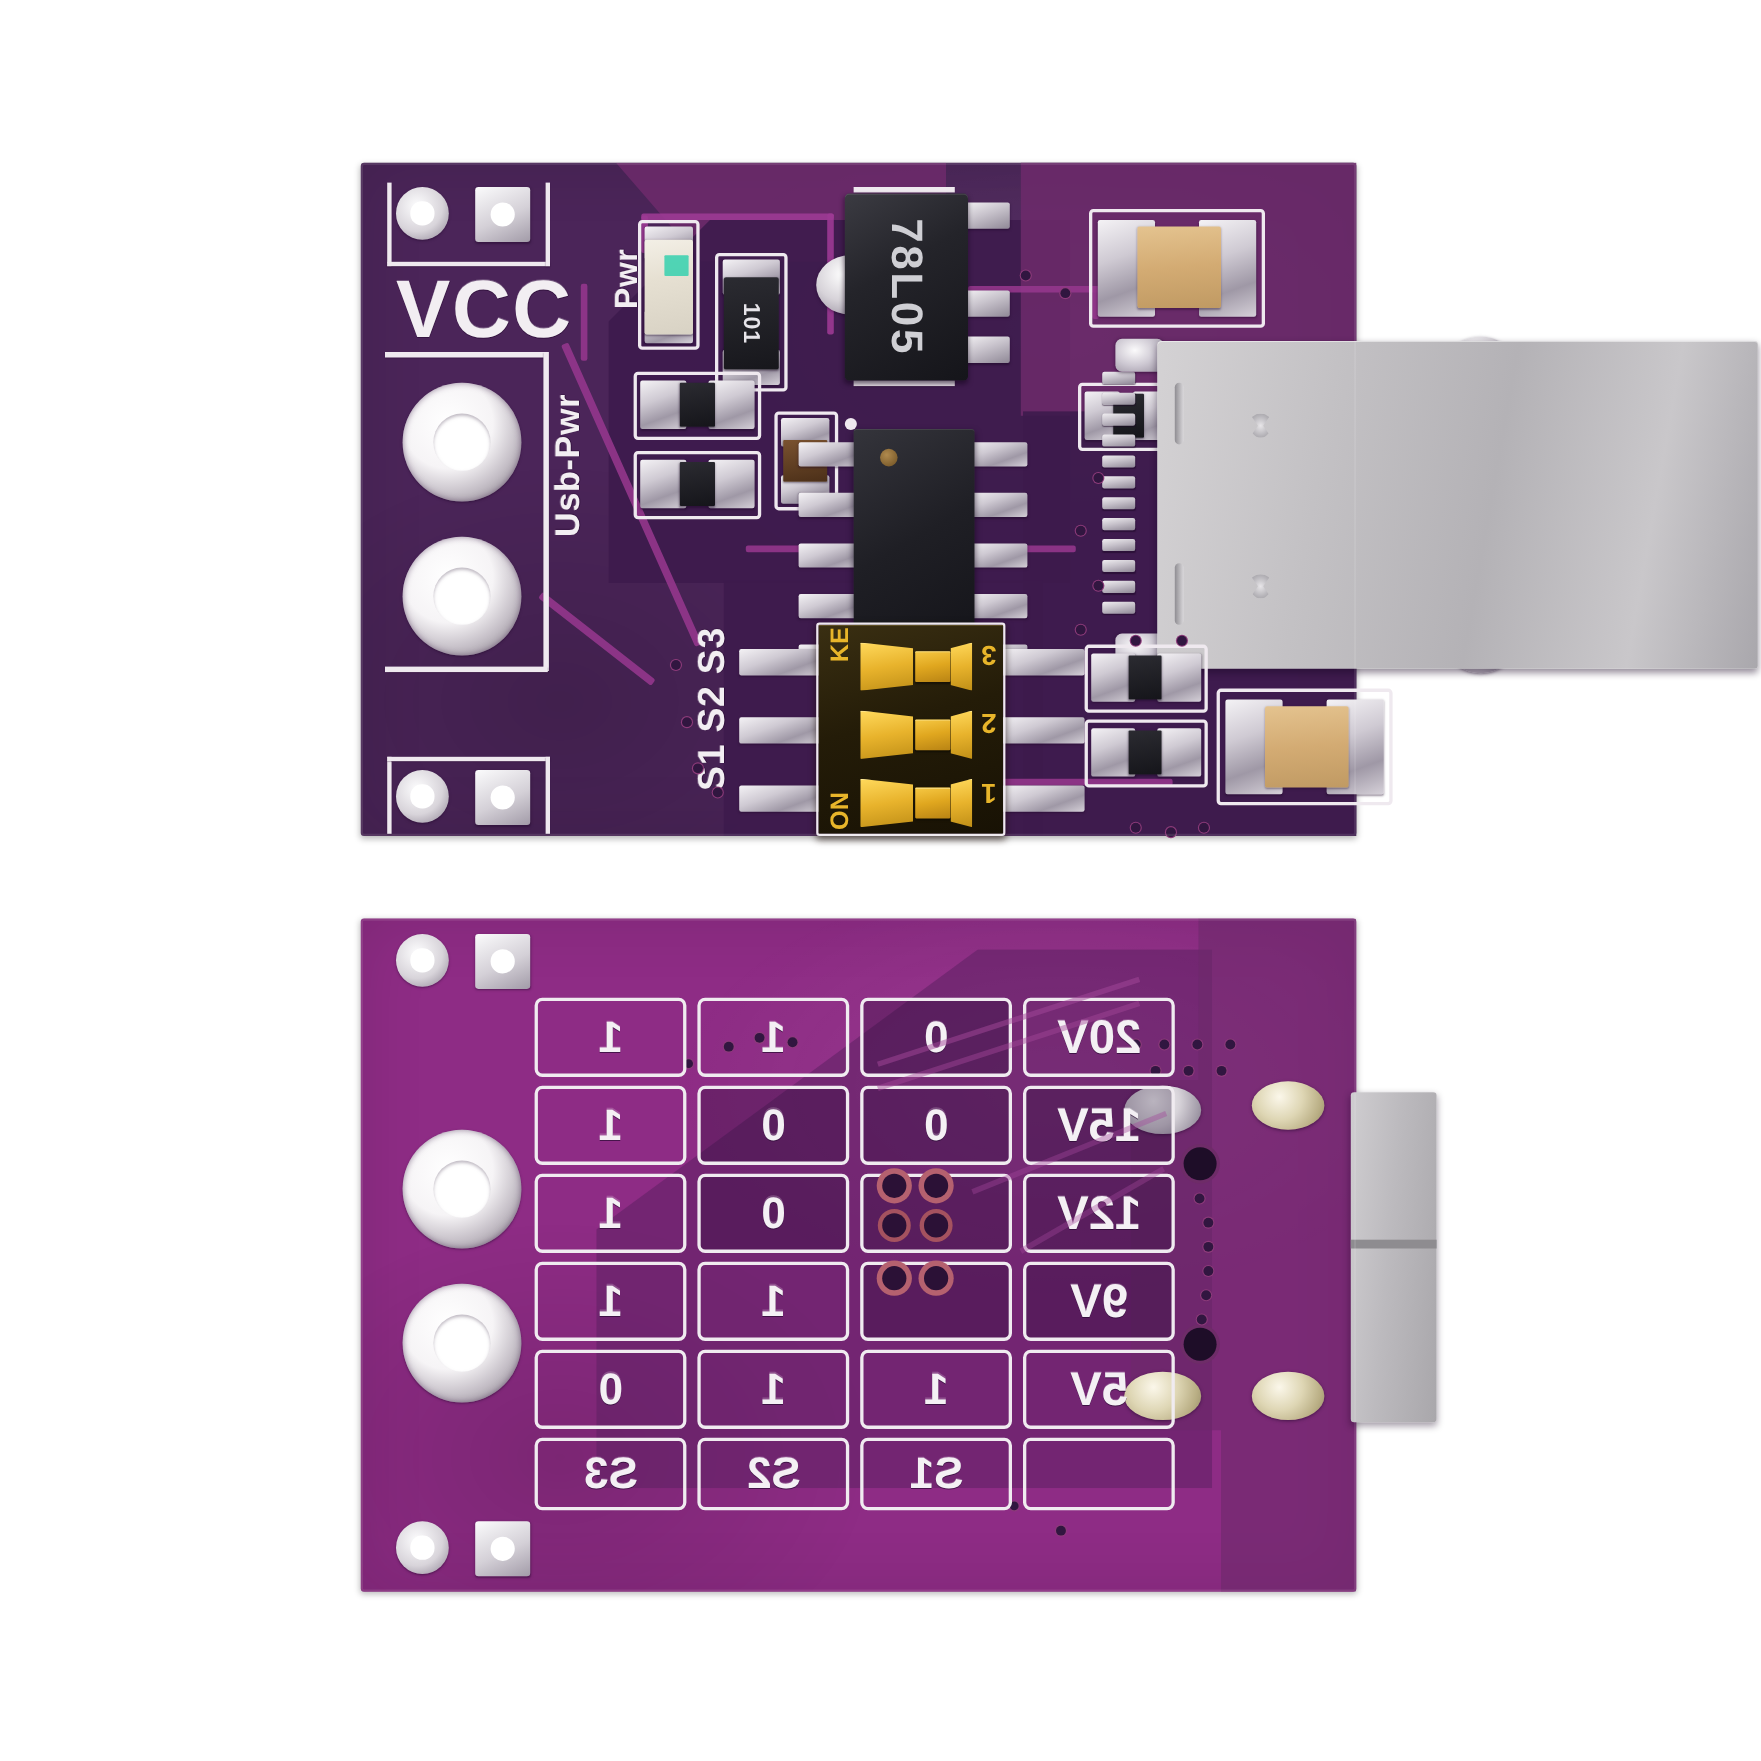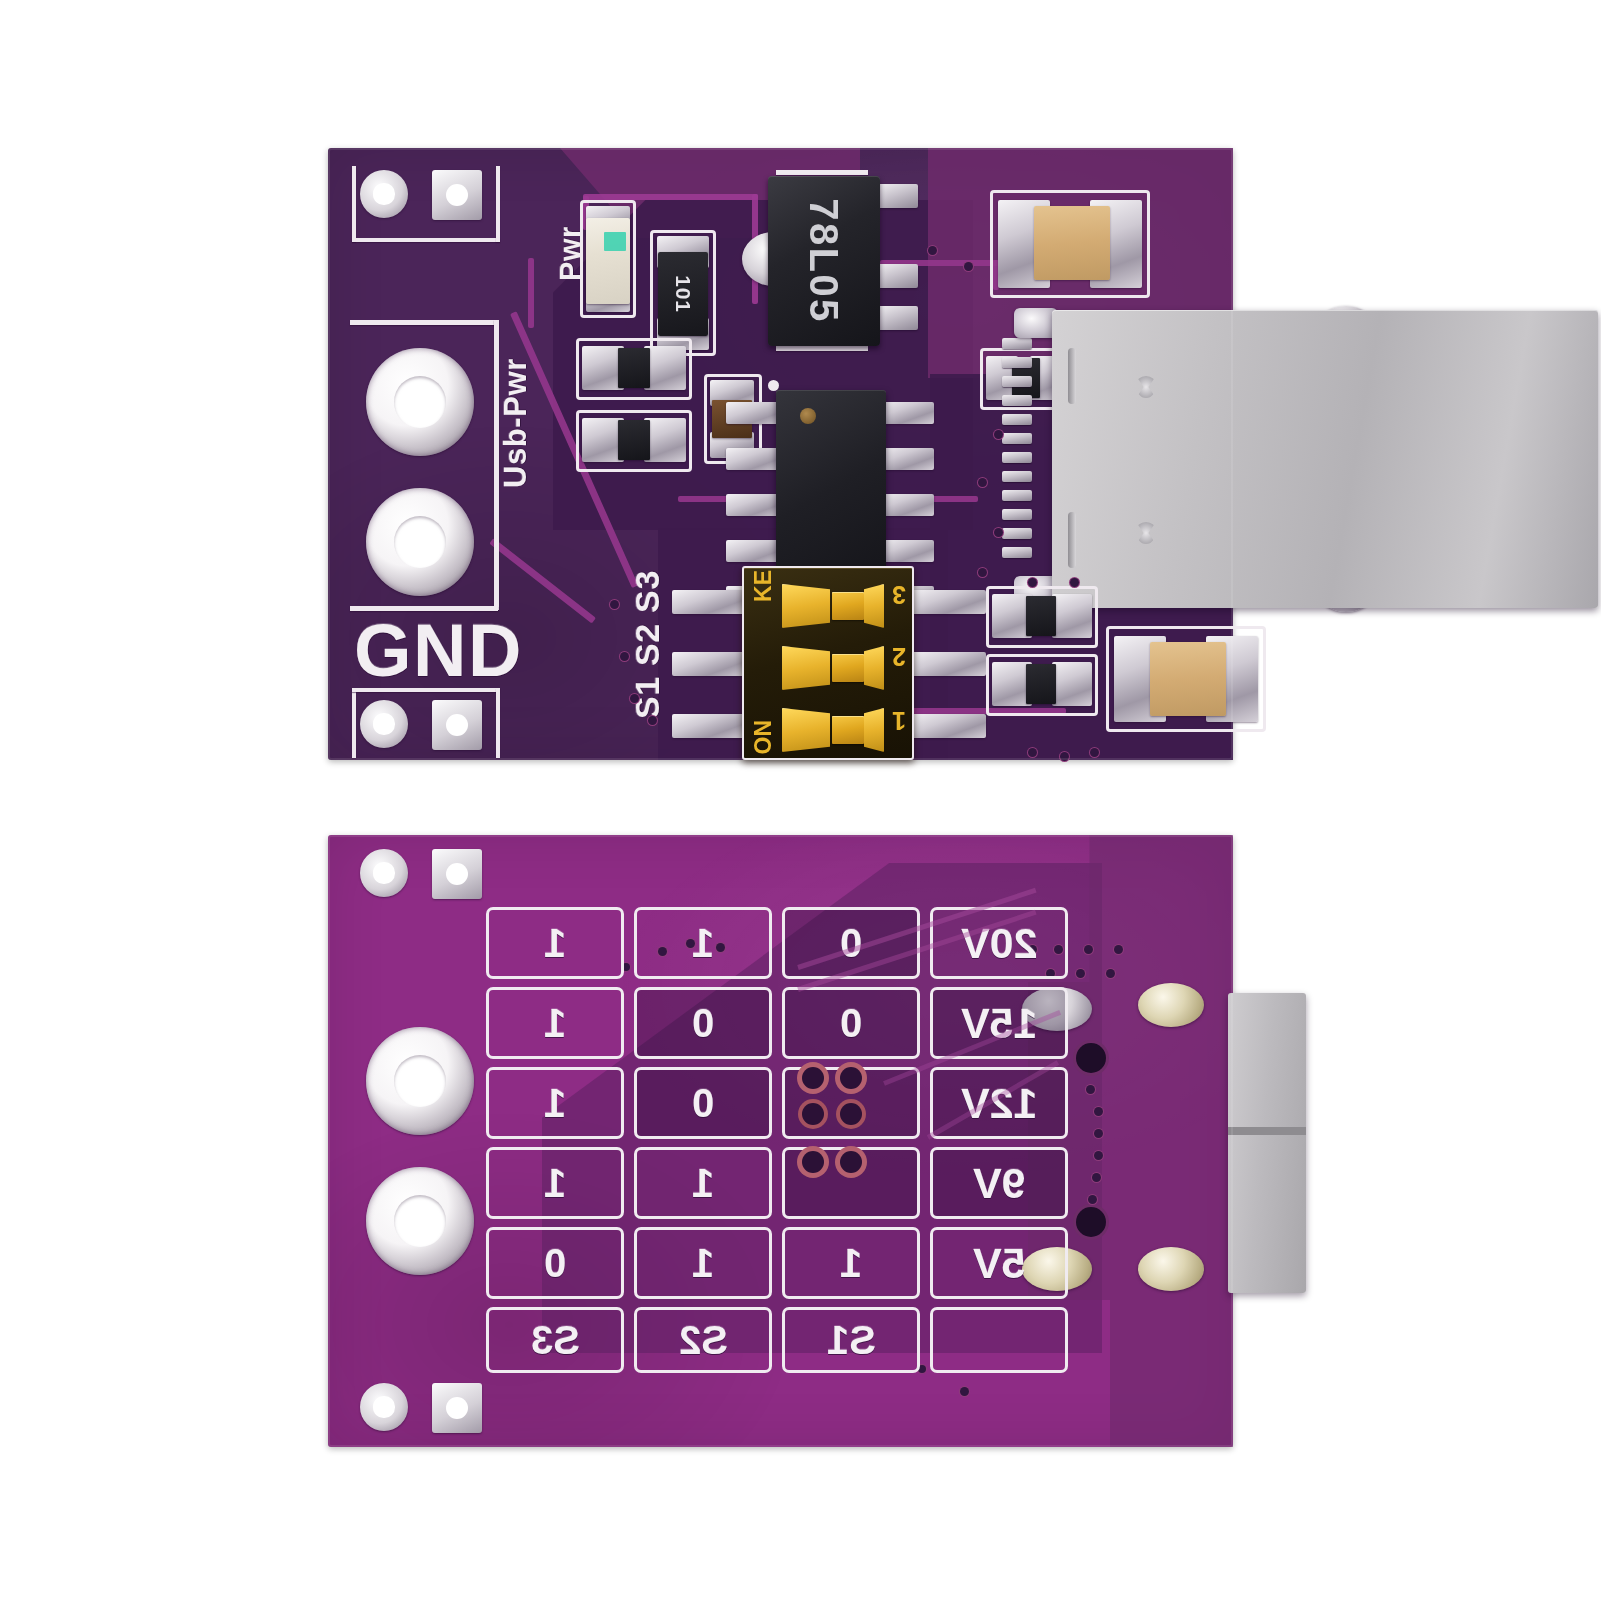--- a/index.html
+++ b/index.html
@@ -280,33 +280,33 @@
 
   <div class="silkline" style="position:absolute; left:24px; top:18px; width:4px; height:76px;"></div>
   <div class="silkline" style="position:absolute; left:24px; top:90px; width:148px; height:4px;"></div>
   <div class="silkline" style="position:absolute; left:168px; top:18px; width:4px; height:76px;"></div>
   <div class="pad-r" style="left:32px; top:22px; width:48px; height:48px;">
       <div class="bore"></div>
     </div>
   <div class="pad-s" style="left:104px; top:22px; width:50px; height:50px;">
       <div class="bore"></div>
     </div>
+  <div class="abs silk" style="left:32px; top:96px; font-size:74px; line-height:1;">VCC</div>
 
   <div class="silkline" style="position:absolute; left:22px; top:172px; width:148px; height:5px;"></div>
   <div class="silkline" style="position:absolute; left:166px; top:172px; width:5px; height:290px;"></div>
   <div class="silkline" style="position:absolute; left:22px; top:458px; width:148px; height:5px;"></div>
 
   <div class="mhole" style="left:38px; top:200px; width:108px; height:108px;">
       <div class="bore"></div>
     </div>
   <div class="mhole" style="left:38px; top:340px; width:108px; height:108px;">
       <div class="bore"></div>
     </div>
 
-  <div class="abs silk" style="left:26px; top:466px; font-size:74px; line-height:1;">GND</div>
   <div class="silkline" style="position:absolute; left:24px; top:540px; width:4px; height:70px;"></div>
   <div class="silkline" style="position:absolute; left:24px; top:540px; width:148px; height:4px;"></div>
   <div class="silkline" style="position:absolute; left:168px; top:540px; width:4px; height:70px;"></div>
   <div class="pad-r" style="left:32px; top:552px; width:48px; height:48px;">
       <div class="bore"></div>
     </div>
   <div class="pad-s" style="left:104px; top:552px; width:50px; height:50px;">
       <div class="bore"></div>
     </div>
 

